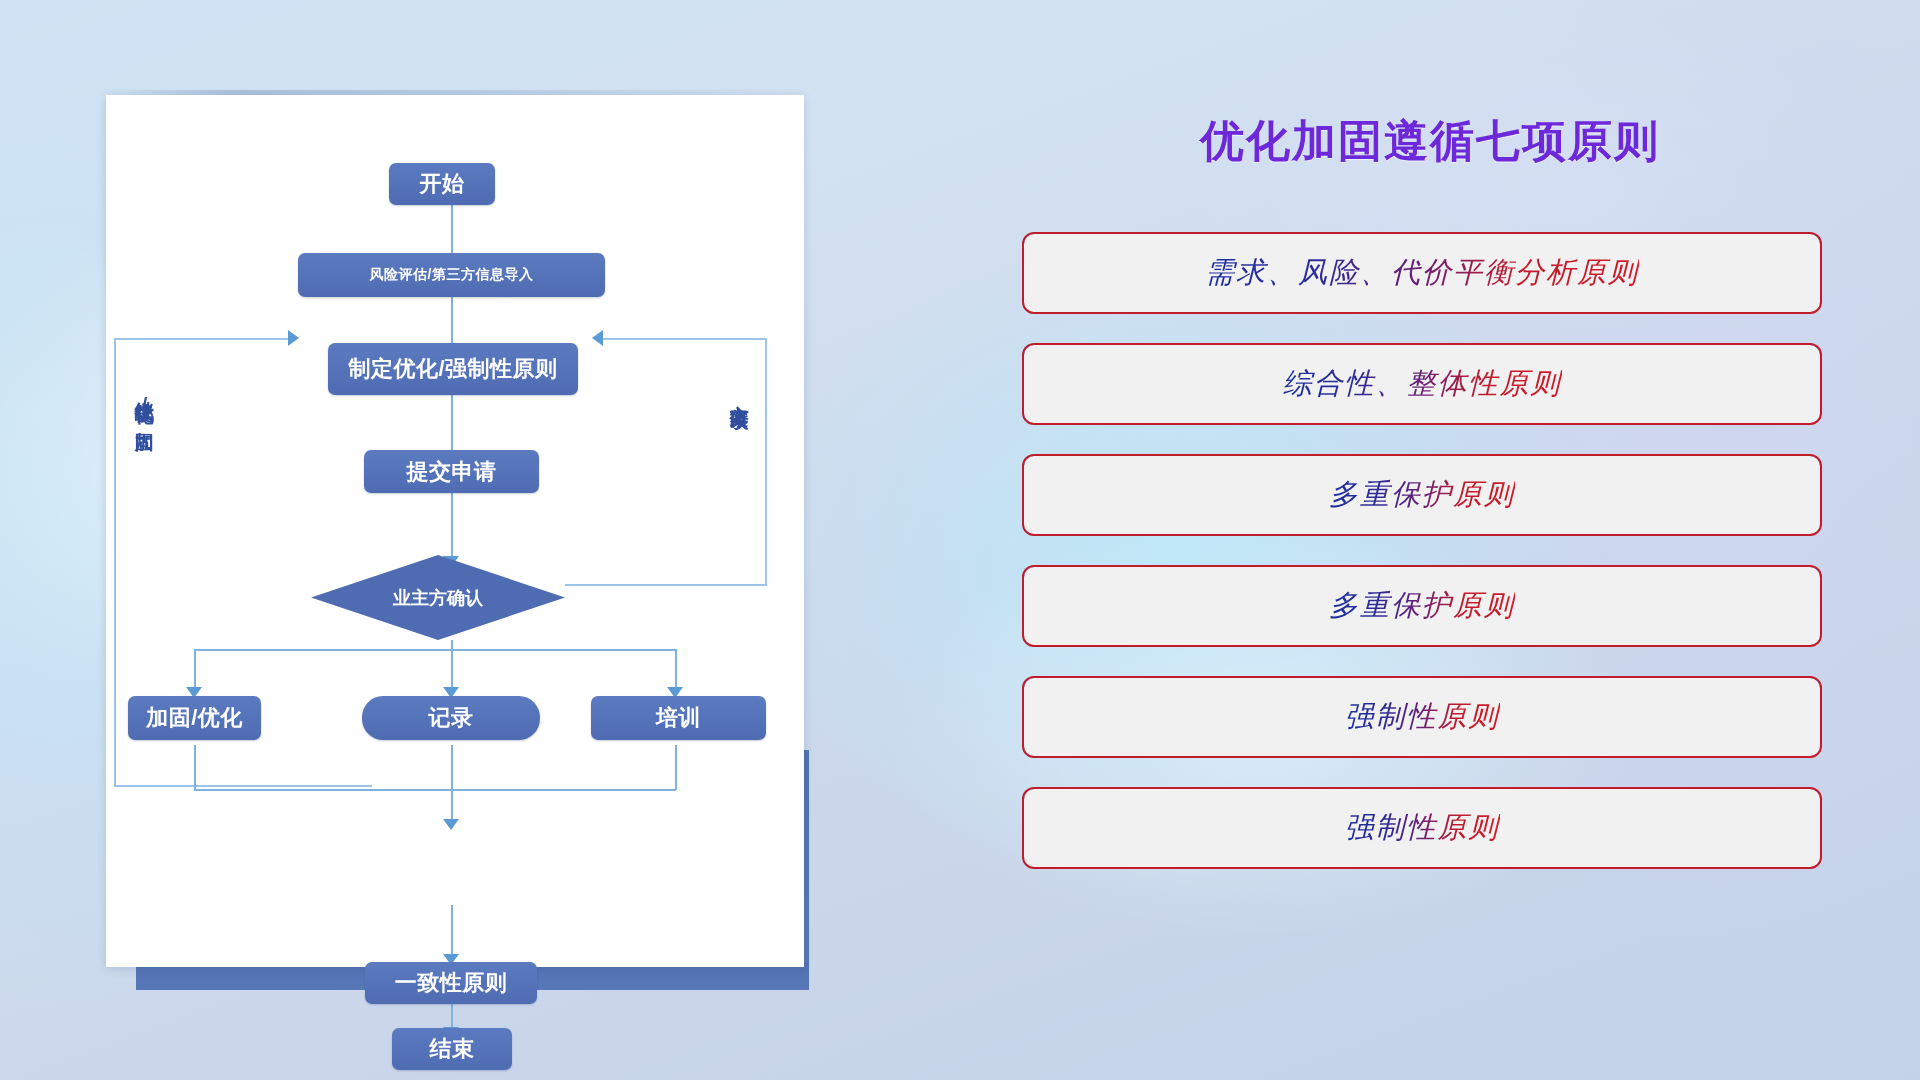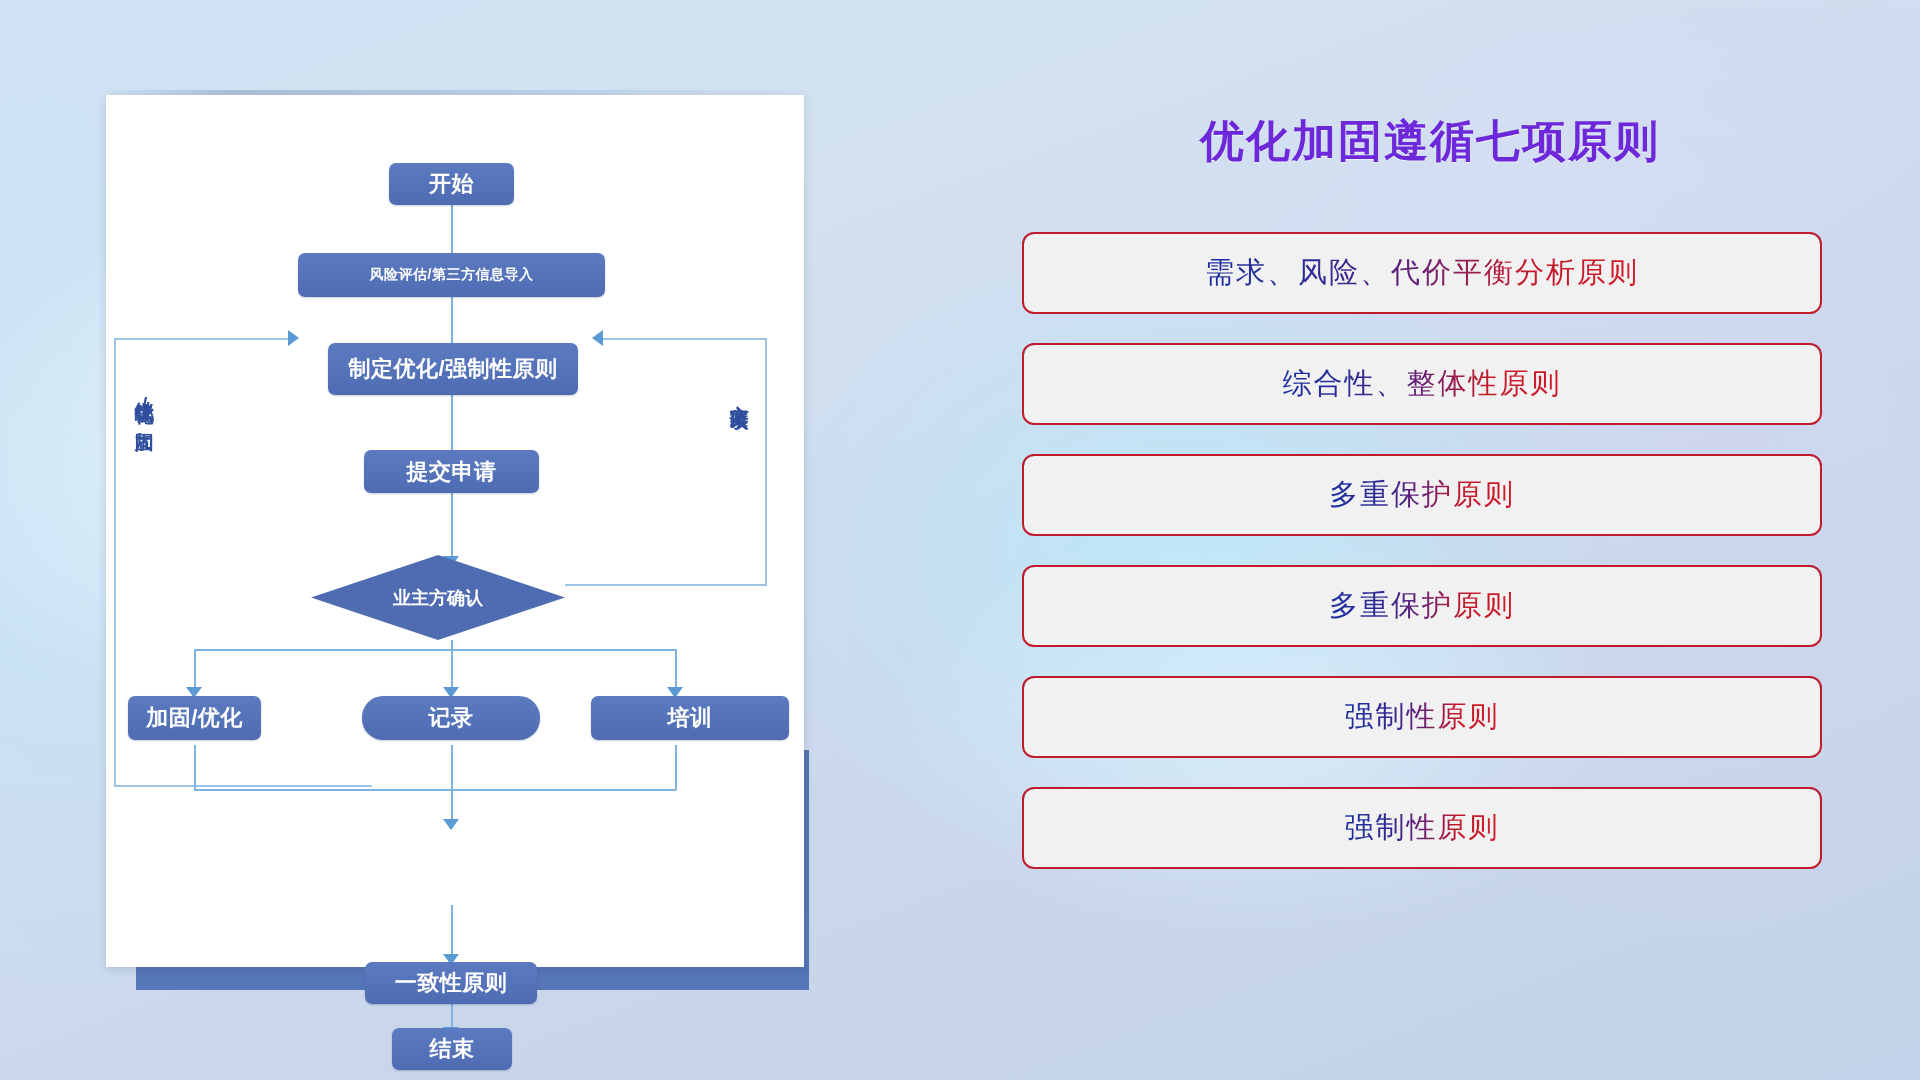--- a/index.html
+++ b/index.html
@@ -111,21 +111,21 @@
     text-align: center;
     font-size: 44px;
     font-weight: bold;
     color: #6d28d9;
     letter-spacing: 2px;
     text-shadow: 0 1px 0 rgba(255,255,255,0.55);
   }
 
   .principles {
     position: absolute;
-    left: 1022px; top: 232px; width: 800px;
+    left: 1022px; top: 232px; width: 800px; font-style: italic;
   }
   .principle {
     position: relative;
     height: 82px;
     margin-bottom: 29px;
     border-radius: 12px;
     background: #f1f1f1;
     border: 2px solid #c21b2b;
     display: flex; align-items: center; justify-content: center;
     overflow: hidden;
@@ -197,21 +197,21 @@
   <div class="ln v" style="left:569px; top:650px; height:45px;"></div>
   <div class="ln h" style="left:88px; top:694px; width:482px;"></div>
   <div class="arrow-d" style="left:337px; top:724px;"></div>
 
   <div class="ln v" style="left:345px; top:810px; height:58px;"></div>
   <div class="arrow-d" style="left:337px; top:859px;"></div>
 
   <div class="ln v" style="left:345px; top:900px; height:42px;"></div>
   <div class="arrow-d" style="left:337px; top:932px;"></div>
 
-  <div class="node" style="left:283px; top:68px; width:125px; height:42px; font-size:22px;">
+  <div class="node" style="left:283px; top:68px; width:106px; height:42px; font-size:22px;">
     <span>开始</span>
   </div>
 
   <div class="node" style="left:192px; top:158px; width:307px; height:44px; font-size:14px;">
     <span>风险评估/第三方信息导入</span>
   </div>
 
   <div class="node" style="left:222px; top:248px; width:250px; height:52px; font-size:22px;">
     <span>制定优化/强制性原则</span>
   </div>
@@ -225,21 +225,21 @@
   </div>
 
   <div class="node" style="left:22px; top:601px; width:133px; height:44px; font-size:22px;">
     <span>加固/优化</span>
   </div>
 
   <div class="node" style="left:256px; top:601px; width:178px; height:44px; font-size:22px;border-radius:21px;">
     <span>记录</span>
   </div>
 
-  <div class="node" style="left:485px; top:601px; width:198px; height:44px; font-size:22px;">
+  <div class="node" style="left:485px; top:601px; width:175px; height:44px; font-size:22px;">
     <span>培训</span>
   </div>
 
 
   <div class="node" style="left:259px; top:867px; width:172px; height:42px; font-size:22px;">
     <span>一致性原则</span>
   </div>
 
   <div class="node" style="left:286px; top:933px; width:120px; height:42px; font-size:22px;">
     <span>结束</span>

